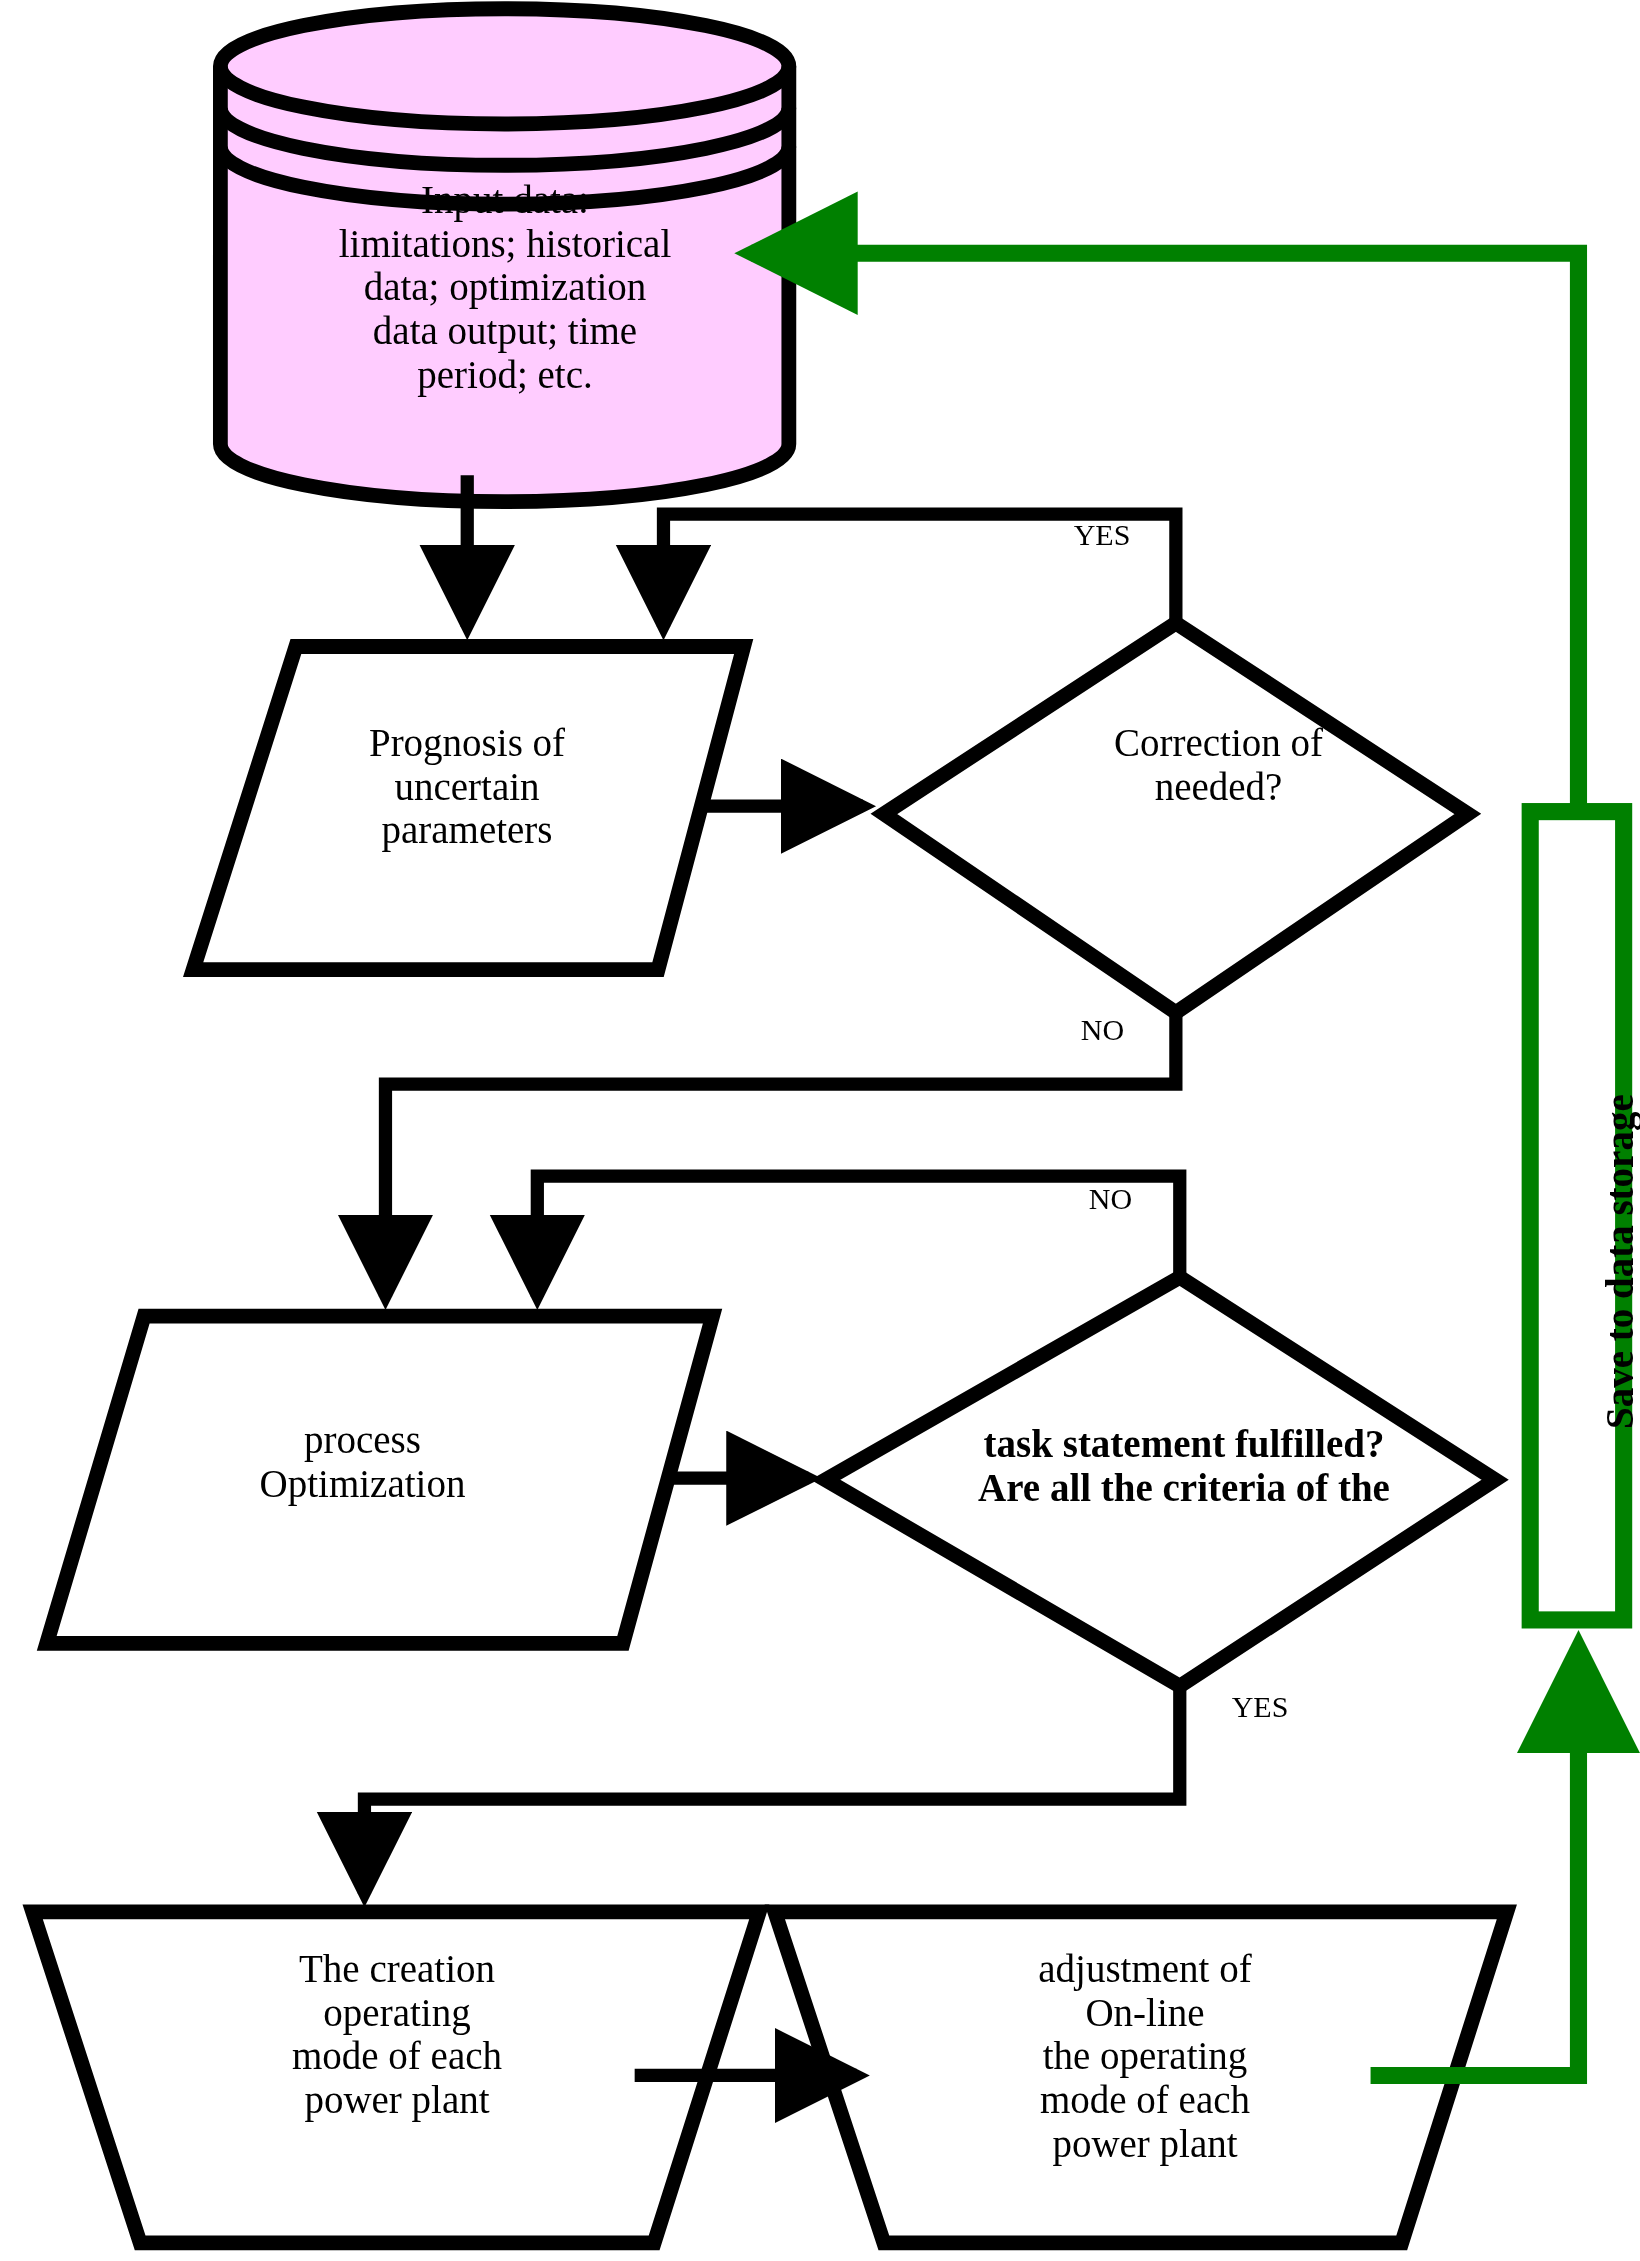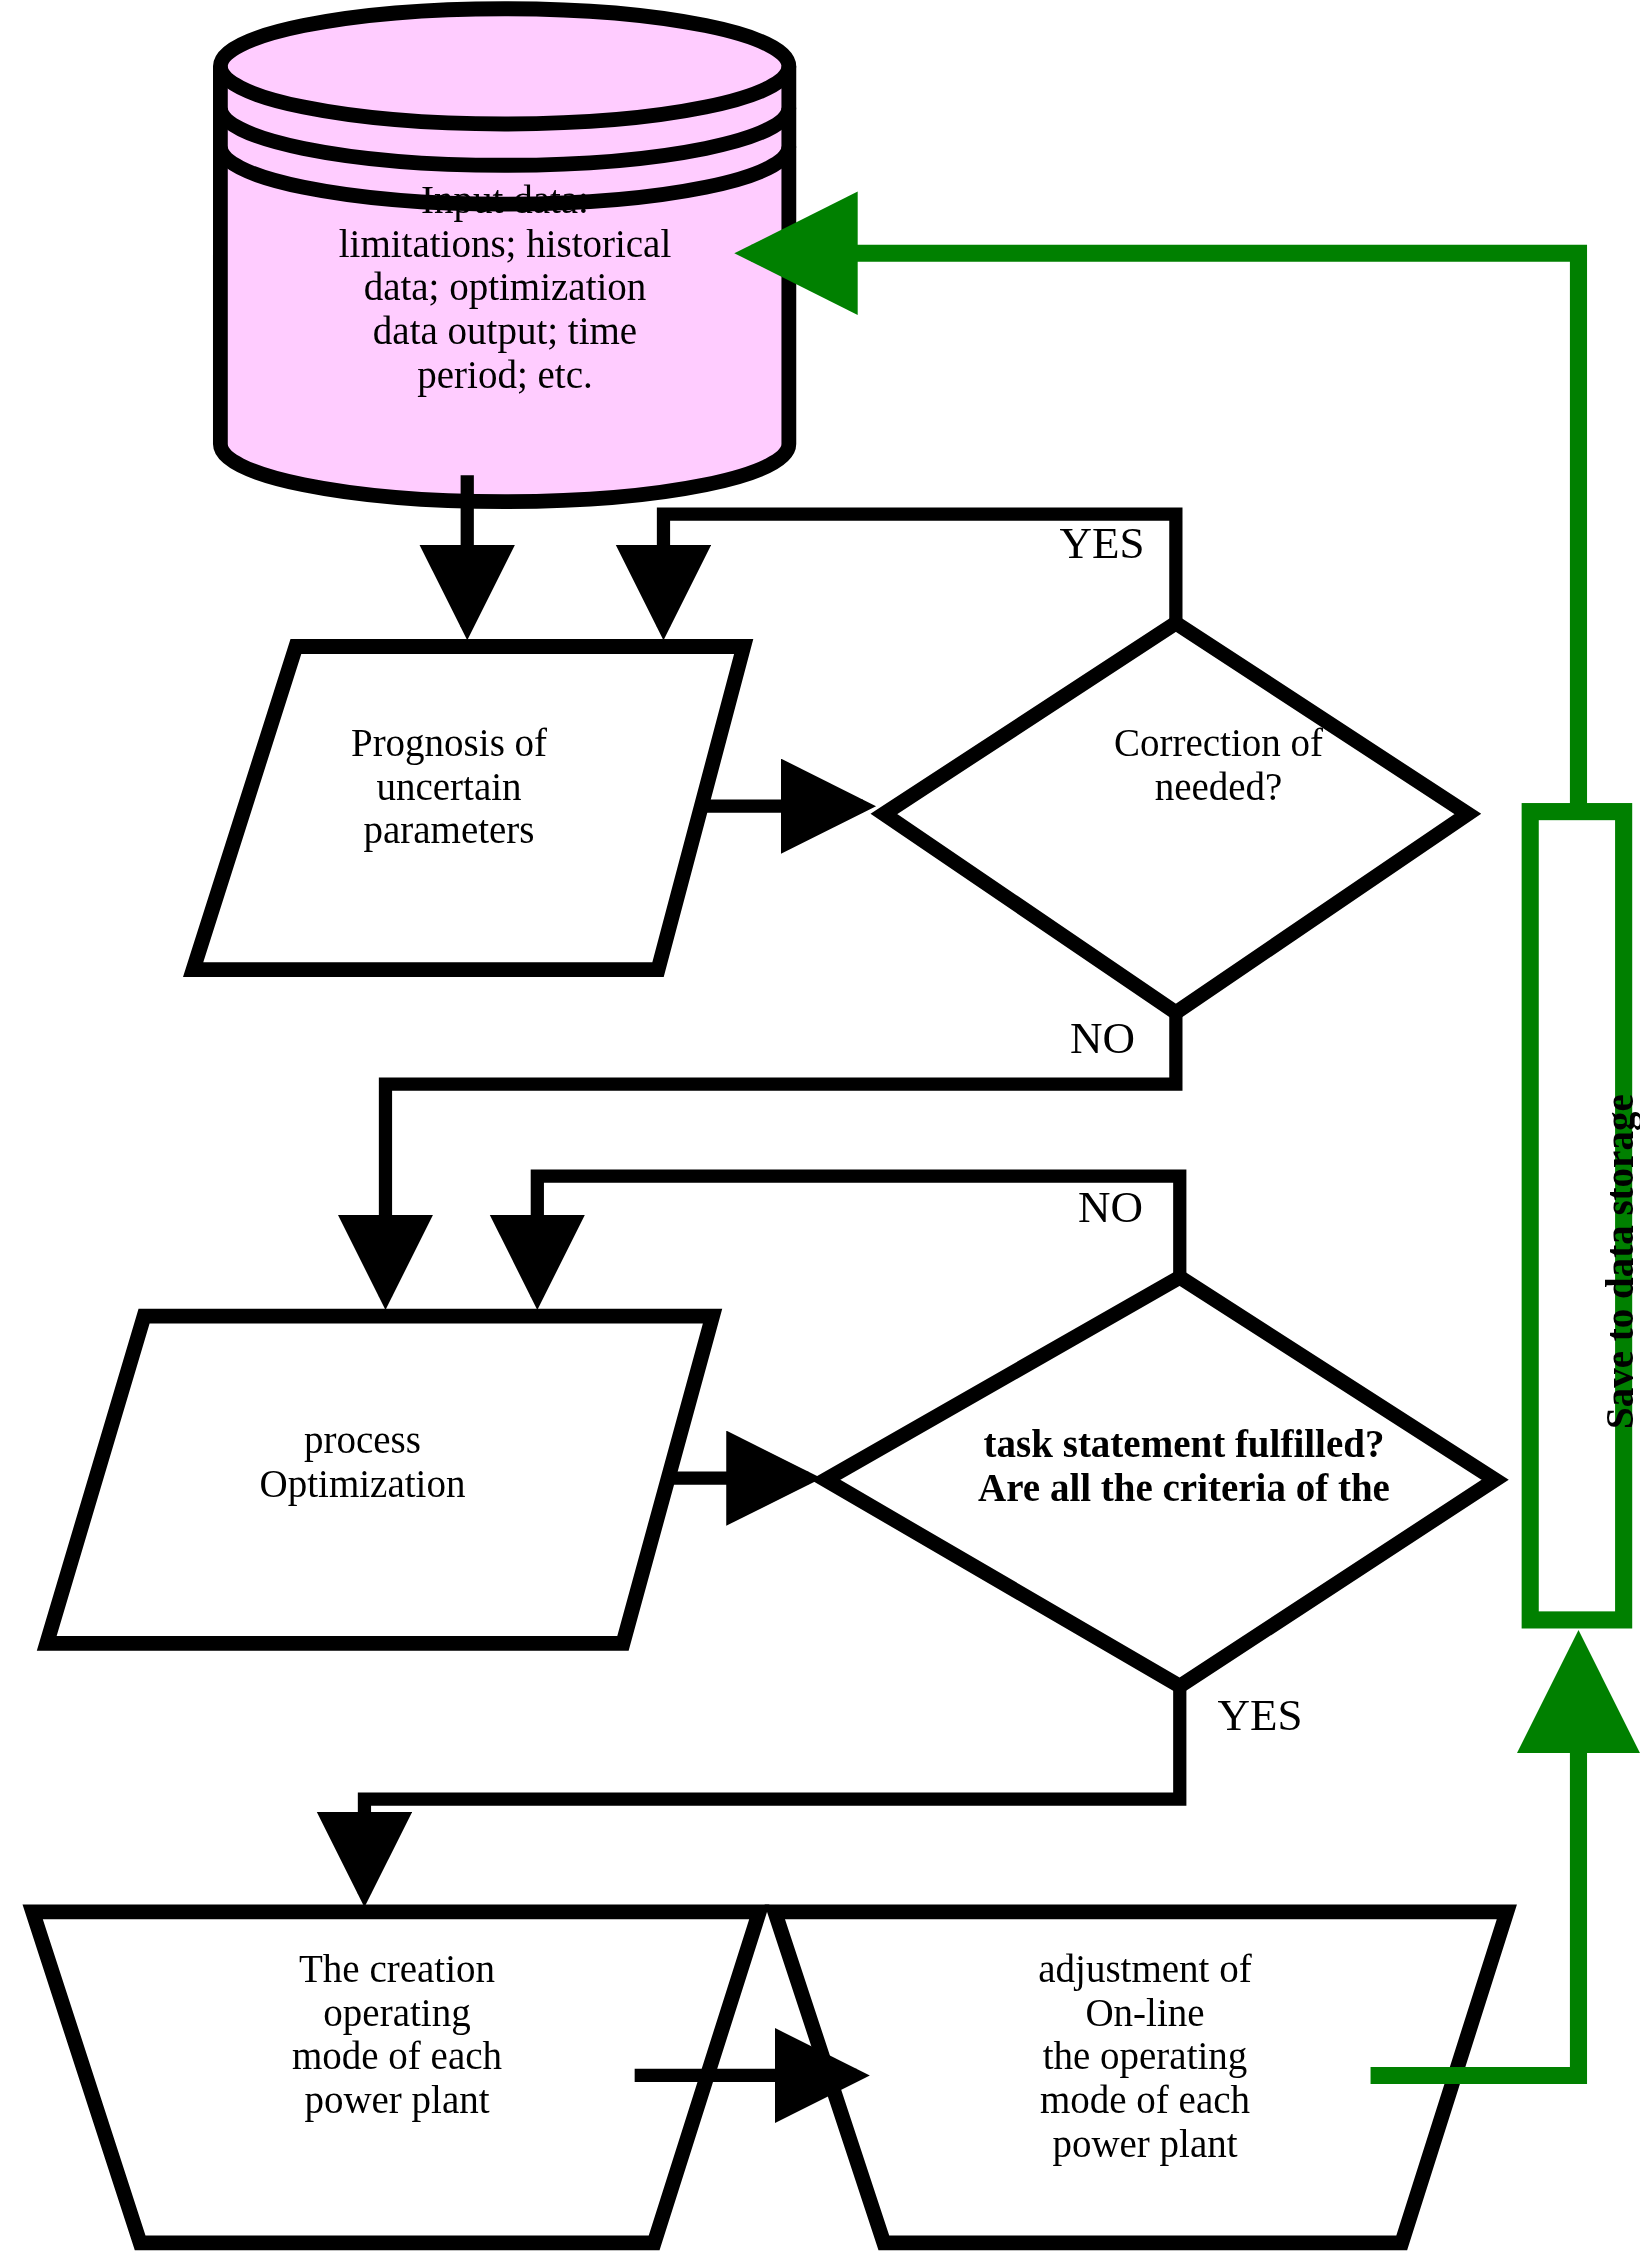--- a/index.html
+++ b/index.html
@@ -2,21 +2,21 @@
 <html style="font-size:12.5px"><head>
 <meta charset="utf-8">
 <style>
   html,body{margin:0;padding:0;background:#ffffff;}
   body{font-family:"Liberation Serif", serif;}
   #stage{position:relative;width:1640px;height:2261px;background:#fff;overflow:hidden;border-radius:25px;}
   #stage svg{position:absolute;left:0;top:0;width:1640px;height:2261px;}
   .lbl{position:absolute;color:#000;font-family:"Liberation Serif", serif;text-align:center;line-height:1.12;}
   .node-text{font-size:39px;font-weight:400;}
   .node-text.bold{font-weight:700;}
-  .branch{font-size:45px;font-weight:400;}
+  .branch{font-size:30px;font-weight:400;}
   .vert-label{
      position:absolute;font-family:"Liberation Serif", serif;font-size:39px;font-weight:700;
      color:#000;white-space:nowrap;transform-origin:0 0;
   }
 </style>
 </head>
 <body>
 
 <div id="stage">
 
@@ -79,21 +79,21 @@
   </svg>
 
   <div class="lbl node-text" style="left:205px; top:178px; width:600px;">
     <div>Input data:</div>
     <div>limitations; historical</div>
     <div>data; optimization</div>
     <div>data output; time</div>
     <div>period; etc.</div>
   </div>
 
-  <div class="lbl node-text" style="left:231px; top:721px; width:436px;">
+  <div class="lbl node-text" style="left:249px; top:721px; width:436px;">
     <div>Prognosis of</div>
     <div>uncertain</div>
     <div>parameters</div>
   </div>
 
   <div class="lbl node-text" style="left:977px; top:721px; width:483px;">
     <div>Correction of</div>
     <div>needed?</div>
   </div>
 

